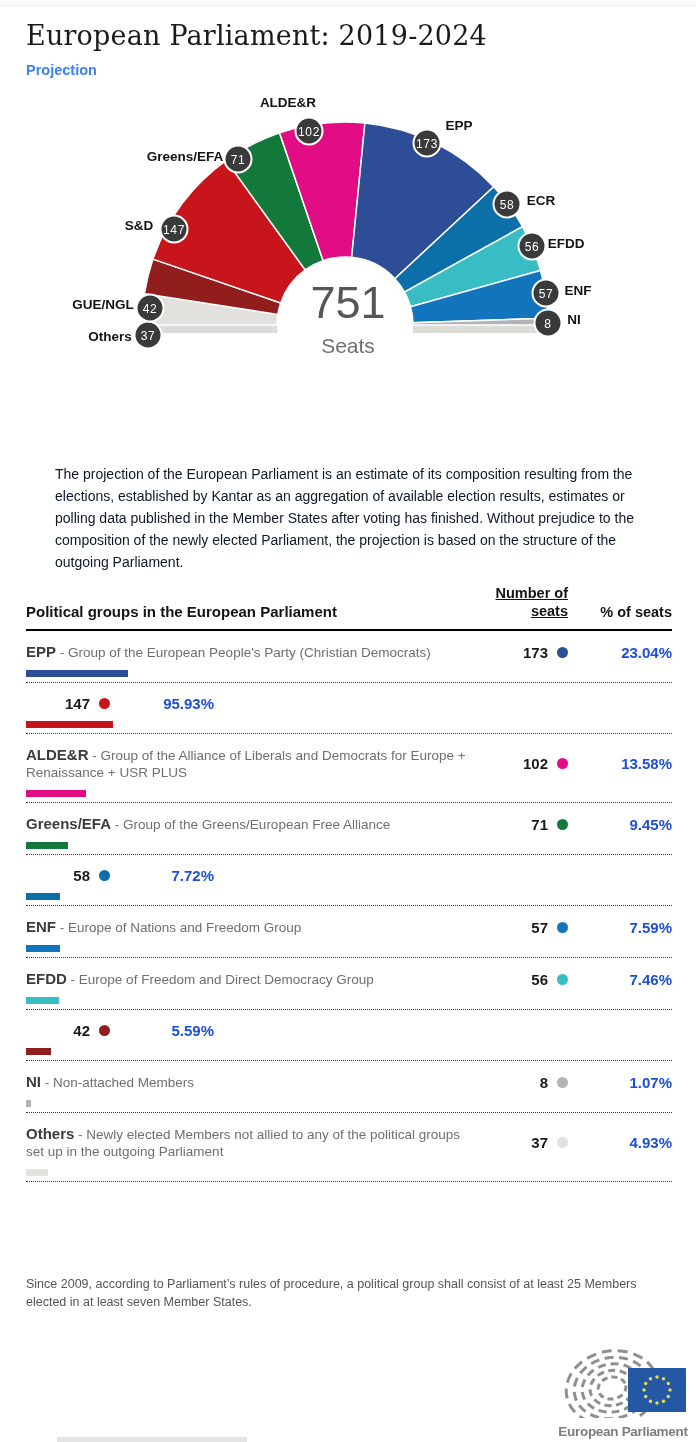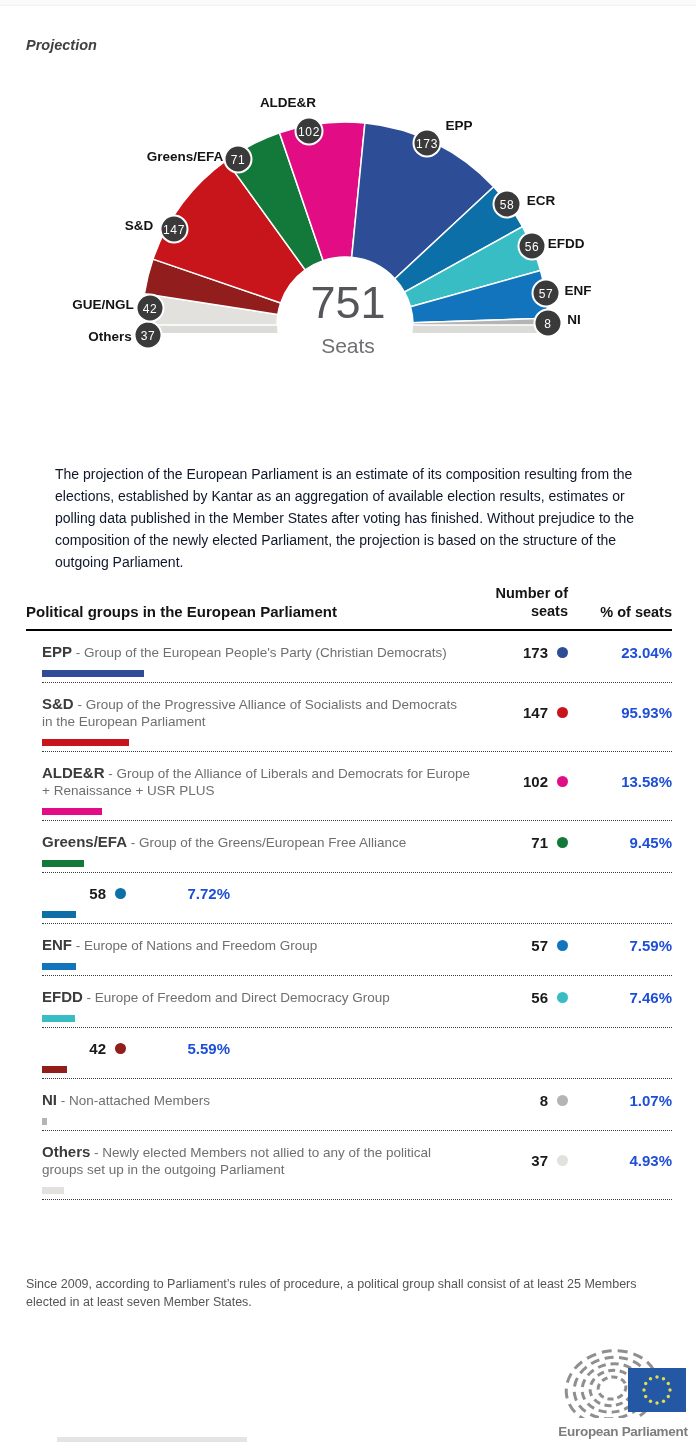--- a/index.html
+++ b/index.html
@@ -2,37 +2,37 @@
 <html><head>
 <meta charset="utf-8">
 <style>
   html,body{margin:0;padding:0;background:#fff;}
   body{width:696px;height:1442px;position:relative;overflow:hidden;
        font-family:"Liberation Sans","DejaVu Sans",sans-serif;color:#222;}
   .topstrip{position:absolute;left:0;top:0;width:696px;height:5px;background:#fafafa;border-bottom:1px solid #f1f1f1;}
   
   .hdr{position:absolute;left:26px;top:20px;width:640px;}
   .title{font-family:"DejaVu Serif","Liberation Serif",serif;font-size:27px;font-weight:400;color:#1a1a1a;letter-spacing:.2px;}
-  .subtitle{margin-top:17px;font-size:14.5px;font-weight:bold;color:#404040;font-style:italic;}
+  .subtitle{margin-top:11px;font-size:14.5px;font-weight:bold;color:#3b82f6;}
   
   svg.chart{position:absolute;left:0;top:0;width:696px;height:430px;pointer-events:none;}
   svg.chart text{font-family:"Liberation Sans","DejaVu Sans",sans-serif;}
   .arc-label{font-size:13.5px;font-weight:bold;fill:#141414;}
   .badge-num{font-size:12px;fill:#ffffff;letter-spacing:.6px;}
   .center-total{font-size:45px;fill:#55565a;}
   .center-caption{font-size:21px;fill:#6e6f72;}
   
   .descr{position:absolute;left:55px;top:450px;width:584px;font-size:14px;line-height:1.57;color:#0f172a;}
   
   .tbl{position:absolute;left:26px;top:584px;width:646px;}
   .thead{display:flex;align-items:flex-end;border-bottom:2px solid #000;padding-bottom:9px;}
   .thead .c1{flex:1;font-size:15px;font-weight:bold;color:#141414;}
-  .thead .c2{width:84px;text-align:right;font-size:14.5px;font-weight:bold;color:#141414;line-height:1.25;}
+  .thead .c2{width:84px;text-align:right;font-size:14.5px;font-weight:bold;color:#141414;line-height:1.25;text-decoration:underline;}
   .thead .c3{width:104px;text-align:right;font-size:14.5px;font-weight:bold;color:#141414;}
-  .row{padding-top:12px;border-bottom:1px dotted #3a3a3a;margin-left:16px;}
+  .row{padding-top:12px;border-bottom:1px dotted #3a3a3a;}
   .row-top{display:flex;align-items:center;}
   .gdesc{flex:1;padding-right:14px;font-size:13.5px;line-height:17px;color:#6f6f6f;}
   .gname{font-size:15px;font-weight:bold;color:#3c3c3c;}
   .gseats{width:84px;display:flex;justify-content:flex-end;align-items:center;}
   .gseats .num{font-size:15px;font-weight:bold;color:#1a1a1a;}
   .dot{width:11px;height:11px;border-radius:50%;display:inline-block;margin-left:9px;}
   .gpct{width:104px;text-align:right;font-size:15px;font-weight:bold;color:#1d4ed8;}
   .bar{height:7px;margin-top:9px;margin-bottom:5px;}
   
   .footnote{position:absolute;left:26px;top:1262px;width:648px;font-size:12.5px;line-height:1.5;color:#555;}
@@ -41,20 +41,21 @@
   .logo{position:absolute;left:554px;top:1346px;width:138px;text-align:center;}
   .logo-text{margin-top:2px;font-size:13.5px;font-weight:bold;color:#7d7d7d;letter-spacing:-.3px;}
   .bottombar{position:absolute;left:57px;top:1437px;width:190px;height:5px;background:#e4e4e2;}
 </style>
 </head>
 <body>
 
 <div class="topstrip"></div>
 
 <div class="hdr">
+  <div class="title">European Parliament: 2019-2024</div>
   <div class="subtitle">Projection</div>
 </div>
 
 <svg class="chart" id="hemicycle" viewBox="0 0 696 430">
     <path d="M 142 333 A 203 203 0 0 1 548 333 Z" fill="#dbdbd7"></path>
     <path d="M 142 325 A 203 203 0 0 1 144.42673399528235 293.70519269589965 L 277.8128961166463 314.51701036118806 A 68 68 0 0 0 277 325 Z" fill="#e2e1dd" stroke="#ffffff" stroke-width="1.5"></path>
     <path d="M 144.42673399528235 293.70519269589965 A 203 203 0 0 1 152.98459236518667 259.1282820108928 L 280.6795678858754 302.9345969297572 A 68 68 0 0 0 277.8128961166463 314.51701036118806 Z" fill="#911d1d" stroke="#ffffff" stroke-width="1.5"></path>
     <path d="M 152.98459236518667 259.1282820108928 A 203 203 0 0 1 226.16101228144996 160.42085491159486 L 305.19186618294873 269.8700400689086 A 68 68 0 0 0 280.6795678858754 302.9345969297572 Z" fill="#c7151b" stroke="#ffffff" stroke-width="1.5"></path>
     <path d="M 226.16101228144996 160.42085491159486 A 203 203 0 0 1 279.5300464415107 132.84723478167362 L 323.0691781183386 260.6335564785902 A 68 68 0 0 0 305.19186618294873 269.8700400689086 Z" fill="#12793b" stroke="#ffffff" stroke-width="1.5"></path>
     <path d="M 279.5300464415107 132.84723478167362 A 203 203 0 0 1 364.92388878752996 122.98010331756393 L 351.6740120076455 257.32831047090815 A 68 68 0 0 0 323.0691781183386 260.6335564785902 Z" fill="#e20c84" stroke="#ffffff" stroke-width="1.5"></path>
@@ -113,21 +114,20 @@
           <div class="gseats">
             <span class="num">173</span>
             <span class="dot" style="background: rgb(45, 77, 150);"></span>
           </div>
           <div class="gpct">23.04%</div>
         </div>
         <div class="bar" style="width: 102px; background: rgb(45, 77, 150);"></div>
       </div>
       <div class="row">
         <div class="row-top">
-          <div class="gdesc"><span class="gname">S&amp;D</span> - Group of the Progressive Alliance of Socialists and Democrats in the European Parliament</div>
           <div class="gseats">
             <span class="num">147</span>
             <span class="dot" style="background: rgb(199, 21, 27);"></span>
           </div>
           <div class="gpct">95.93%</div>
         </div>
         <div class="bar" style="width: 86.7px; background: rgb(199, 21, 27);"></div>
       </div>
       <div class="row">
         <div class="row-top">

